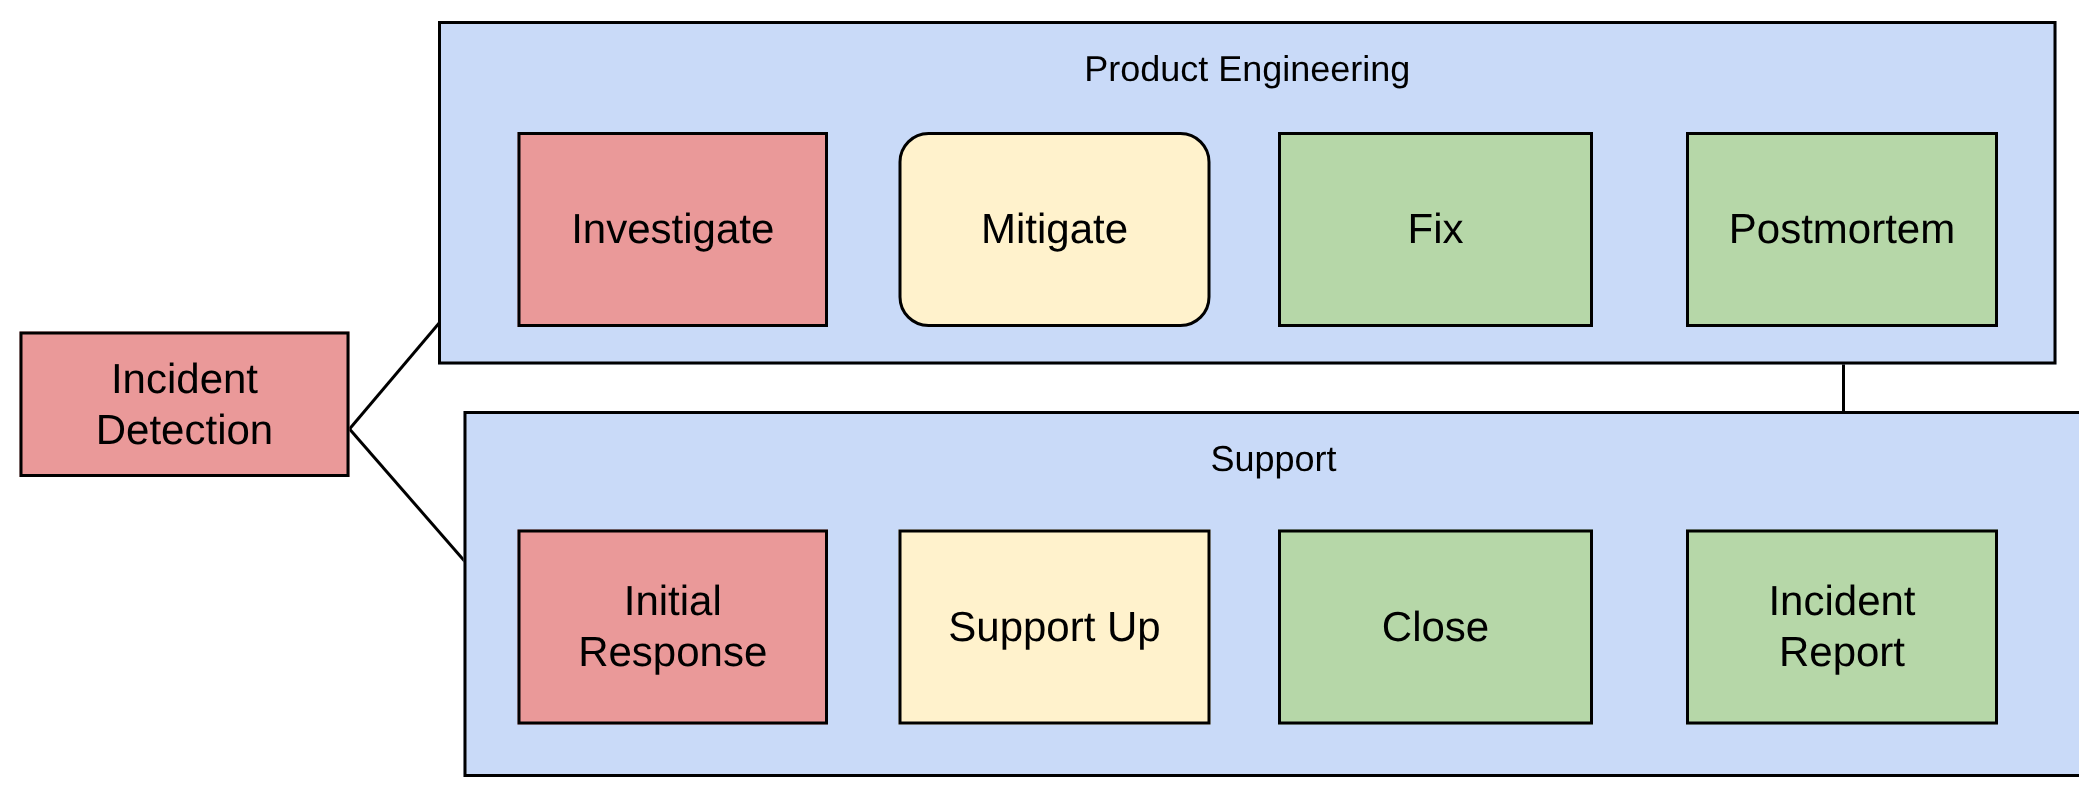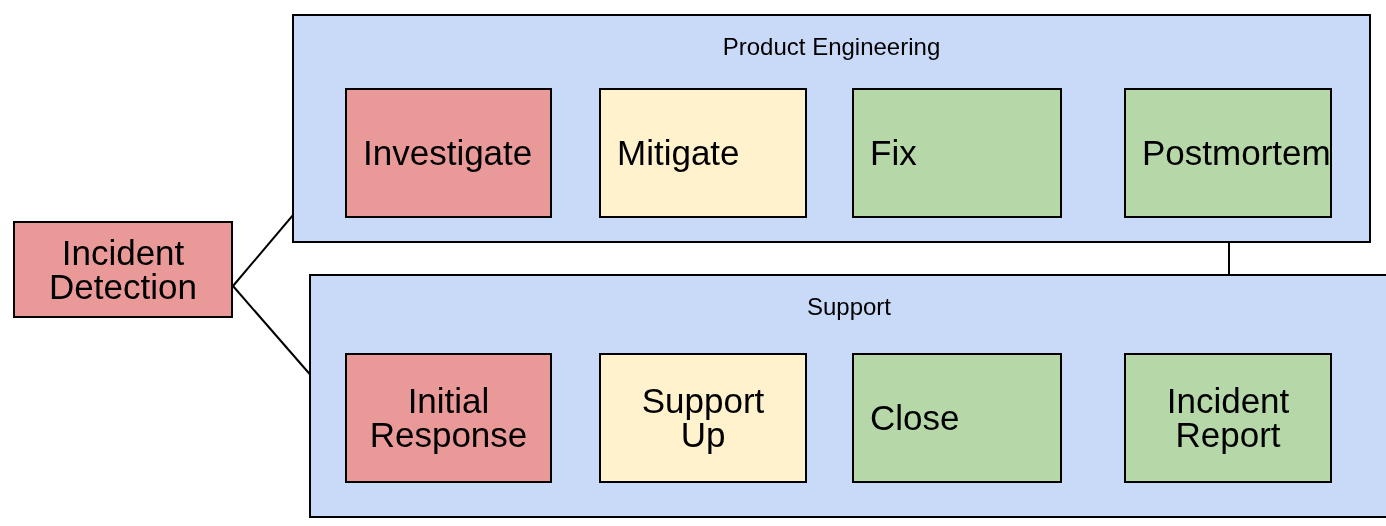--- a/index.html
+++ b/index.html
@@ -37,23 +37,23 @@
     text-align: center;
     font-size: 24px;
     line-height: 34px;
     white-space: nowrap;
   }
   .node {
     position: absolute;
     border: 2px solid #000000;
     display: flex;
     align-items: center;
-    justify-content: flex-start;
+    justify-content: center;
     text-align: center;
-    font-size: 35px;
+    font-size: 28px;
     line-height: 34px;
     padding: 0 16px;
   }
   .start-node { left: 13px;  top: 221px; width: 220px; height: 97px; }
   .row-top    { top: 88px;  height: 130px; }
   .row-bottom { top: 353px; height: 130px; }
   .col-1 { left: 345px;  width: 207px; }
   .col-2 { left: 599px;  width: 208px; }
   .col-3 { left: 852px;  width: 210px; }
   .col-4 { left: 1124px; width: 208px; }
@@ -87,21 +87,21 @@
     <div class="lane-title">Support</div>
   </div>
 
   <div class="node start-node" style="background-color: rgb(234, 153, 153);">
     <span>Incident Detection</span>
   </div>
 
   <div class="node row-top col-1" style="background-color: rgb(234, 153, 153);">
     <span>Investigate</span>
   </div>
-  <div class="node row-top col-2" style="background-color: rgb(255, 242, 204);">
+  <div class="node row-top col-2" style="background-color: rgb(255, 242, 204); border-radius: 20px;">
     <span>Mitigate</span>
   </div>
   <div class="node row-top col-3" style="background-color: rgb(182, 215, 168);">
     <span>Fix</span>
   </div>
   <div class="node row-top col-4" style="background-color: rgb(182, 215, 168);">
     <span>Postmortem</span>
   </div>
 
   <div class="node row-bottom col-1" style="background-color: rgb(234, 153, 153);">

